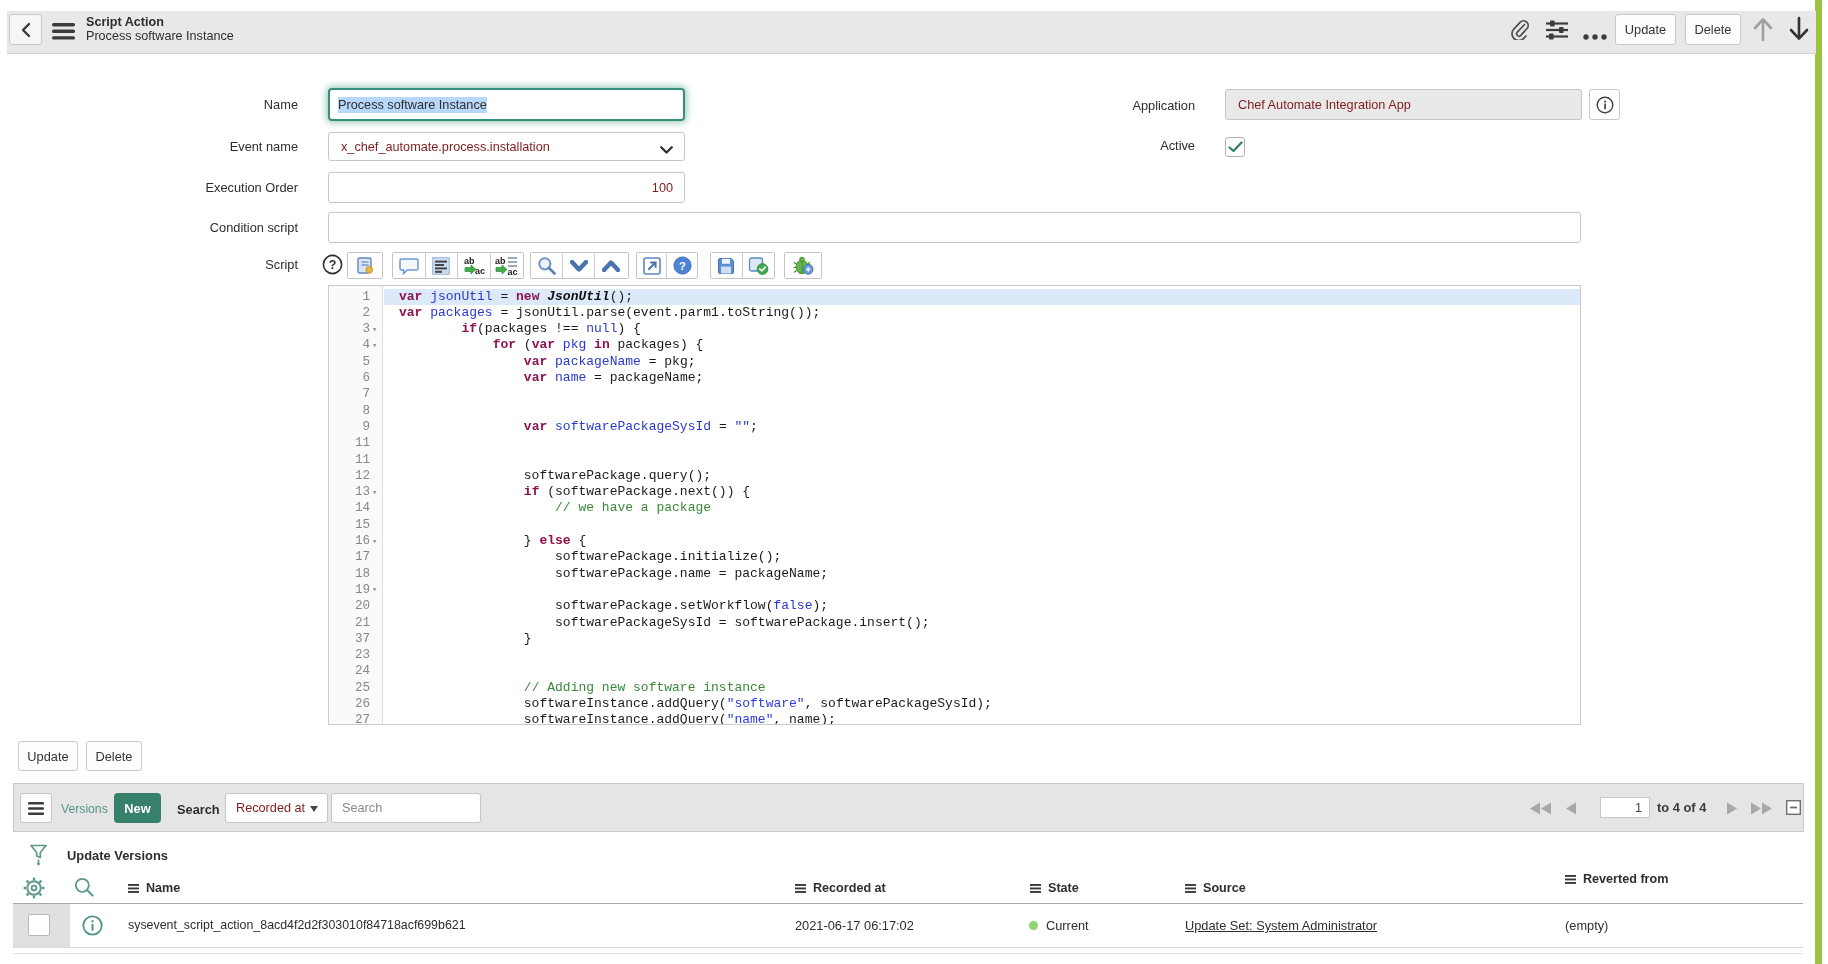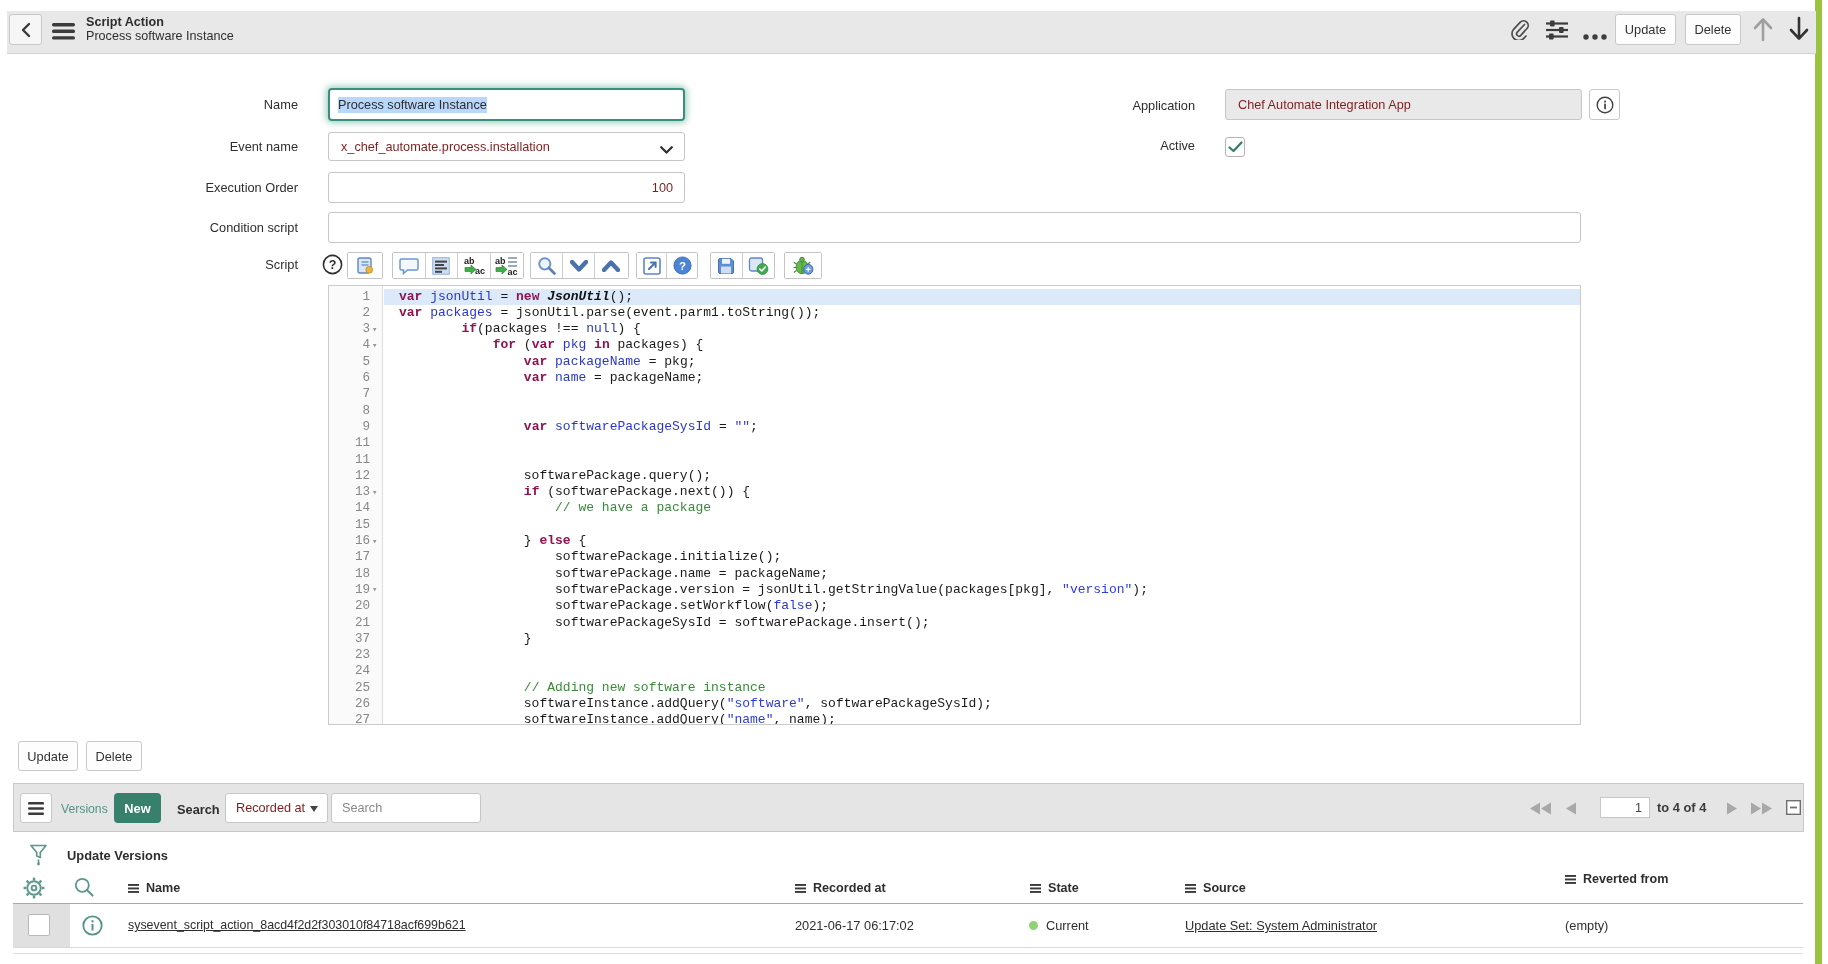--- a/index.html
+++ b/index.html
@@ -249,21 +249,20 @@
 <div class="cline" style="top:84.0px">                <span class="k">var</span> <span class="d">name</span> = packageName;</div>
 <div class="cline" style="top:116.6px"></div>
 <div class="cline" style="top:132.9px">                <span class="k">var</span> <span class="d">softwarePackageSysId</span> = <span class="s">""</span>;</div>
 <div class="cline" style="top:149.2px"></div>
 <div class="cline" style="top:181.8px">                softwarePackage.query();</div>
 <div class="cline" style="top:198.1px">                <span class="k">if</span> (softwarePackage.next()) {</div>
 <div class="cline" style="top:214.4px">                    <span class="c">// we have a package</span></div>
 <div class="cline" style="top:247.0px">                } <span class="k">else</span> {</div>
 <div class="cline" style="top:263.3px">                    softwarePackage.initialize();</div>
 <div class="cline" style="top:279.6px">                    softwarePackage.name = packageName;</div>
-<div class="cline" style="top:295.9px">                    softwarePackage.version = jsonUtil.getStringValue(packages[pkg], <span class="s">"version"</span>);</div>
 <div class="cline" style="top:312.2px">                    softwarePackage.setWorkflow(<span class="d">false</span>);</div>
 <div class="cline" style="top:328.5px">                    softwarePackageSysId = softwarePackage.insert();</div>
 <div class="cline" style="top:344.8px">                }</div>
 <div class="cline" style="top:361.1px"></div>
 <div class="cline" style="top:393.7px">                <span class="c">// Adding new software instance</span></div>
 <div class="cline" style="top:410.0px">                softwareInstance.addQuery(<span class="s">"software"</span>, softwarePackageSysId);</div>
 <div class="cline" style="top:426.3px">                softwareInstance.addQuery(<span class="s">"name"</span>, name);</div>
     </div>
 </div>
 
@@ -374,20 +373,20 @@
   </div>
 <div class="abs" style="left:13px;top:903px;width:1790px;height:1px;background:#a8a8a8"></div>
 
 <div class="abs" style="left:13px;top:904px;width:57px;height:43px;background:#e0e0e0"></div>
 <div class="abs" style="left:28px;top:914px;width:22px;height:22px;background:#fff;border:1px solid #b9b9b9;border-radius:2px"></div>
 <div class="abs" style="left:82px;top:915px"><svg width="21" height="21" viewBox="0 0 21 21" style="">
       <circle cx="10.5" cy="10.5" r="9.2" stroke="#55938a" stroke-width="1.8" fill="none"></circle>
       <rect x="9.5" y="8.9" width="2" height="6.6" fill="#55938a"></rect>
       <rect x="9.5" y="5.2" width="2" height="2.2" fill="#55938a"></rect>
     </svg></div>
-<div class="abs" style="left:128px;top:918px;font-size:12.4px;text-decoration:underline">sysevent_script_action_8acd4f2d2f303010f84718acf699b621</div>
+<div class="abs" style="left:128px;top:918px;font-size:12.4px;">sysevent_script_action_8acd4f2d2f303010f84718acf699b621</div>
 <div class="abs" style="left:795px;top:918px;font-size:12.8px">2021-06-17 06:17:02</div>
 <div class="abs" style="left:1029px;top:921px;width:9px;height:9px;border-radius:50%;background:#8fd374"></div>
 <div class="abs" style="left:1046px;top:918px;font-size:12.8px">Current</div>
 <div class="abs" style="left:1185px;top:918px;font-size:12.8px;text-decoration:underline">Update Set: System Administrator</div>
 <div class="abs" style="left:1565px;top:918px;font-size:12.8px">(empty)</div>
 <div class="abs" style="left:13px;top:947px;width:1790px;height:1px;background:#d9d9d9"></div>
 <div class="abs" style="left:13px;top:953px;width:1790px;height:1px;background:#dedede"></div>
 
 </body></html>

